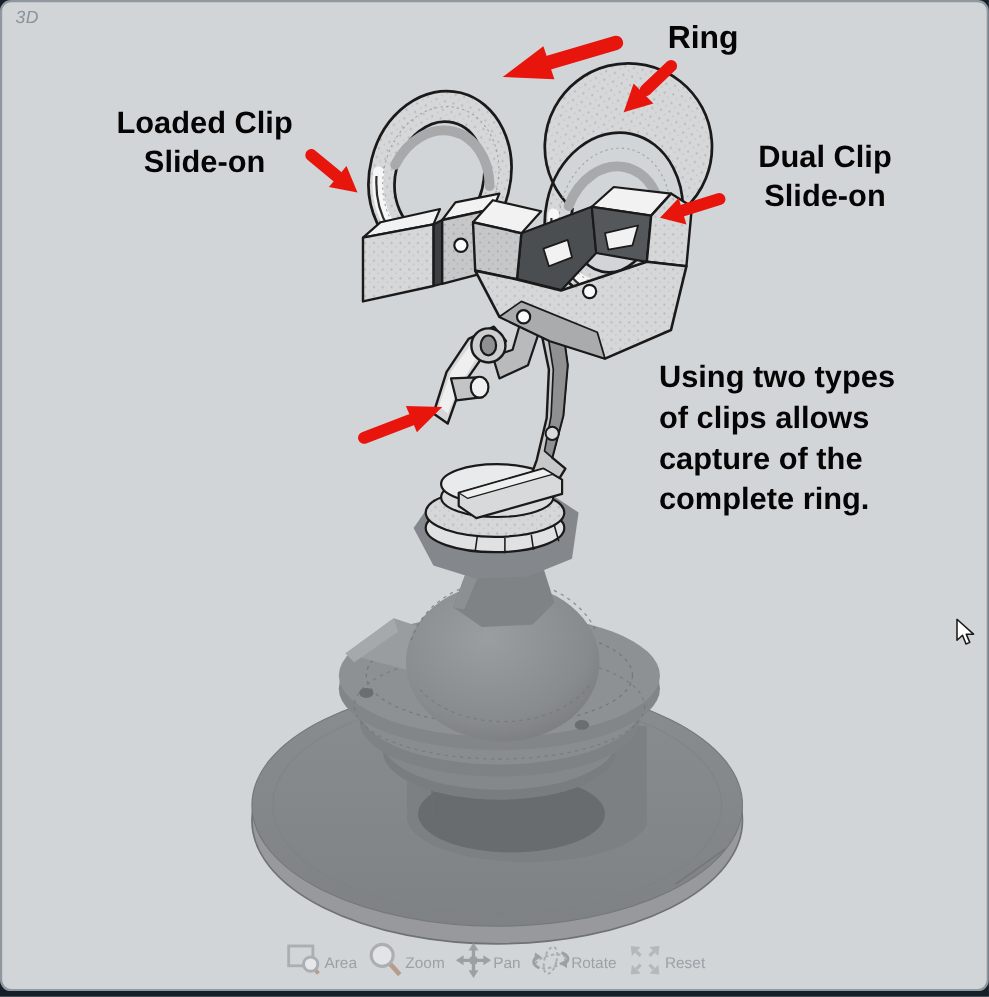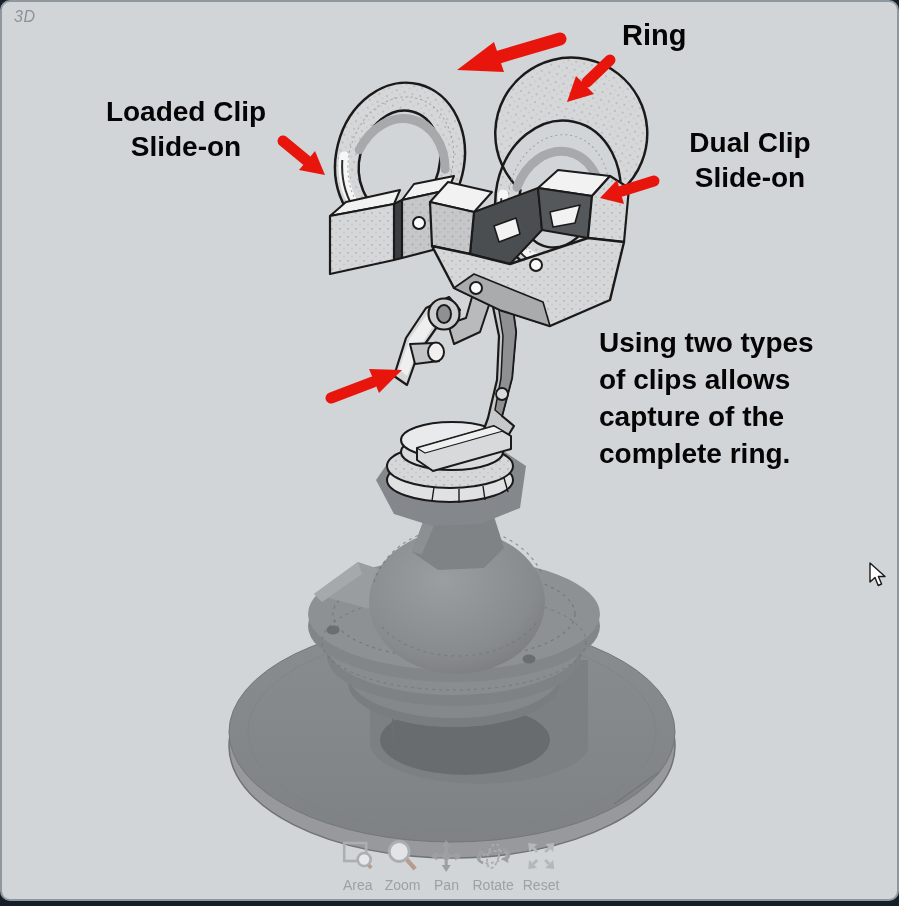--- a/index.html
+++ b/index.html
@@ -21,32 +21,32 @@
     font-size:16px;color:#8b9298;letter-spacing:.5px;
     user-select:none;
     font-style:italic;
   }
   .model-svg{position:absolute;left:0;top:0;width:899px;height:901px;}
   .annotation{
     position:absolute;color:#050505;font-weight:bold;
     font-size:28px;line-height:35px;text-align:center;
     white-space:pre-line;user-select:none;
   }
-  .ann-ring{left:620px;top:16px;font-size:29px;text-align:center;}
+  .ann-ring{left:605px;top:16px;font-size:29px;text-align:center;}
   .ann-single{left:58px;top:92px;width:252px;}
   .ann-dual{left:637px;top:123px;width:222px;}
   .ann-spring{left:56px;top:353px;width:285px;}
   .ann-note{left:597px;top:294px;width:290px;text-align:left;line-height:37px;margin-top:28px;}
   .ann-note2{left:597px;top:480px;width:300px;text-align:left;line-height:37px;}
   .toolbar{
     position:absolute;left:50%;bottom:6px;transform:translateX(-50%);
     display:flex;align-items:flex-end;gap:9px;
   }
   .tool{
-    display:flex;flex-direction:column;align-items:center;gap:1px;
+    display:flex;align-items:center;gap:1px;
     background:transparent;border:0;padding:0;cursor:pointer;
   }
   .tool .tlabel{font-size:14px;color:#9aa1a7;}
   .bottom-strip{
     position:absolute;left:0;right:0;bottom:0;height:5px;background:#141f2a;
   }
   .cursor{position:absolute;left:866px;top:560px;}
 </style>
 </head>
 <body>

